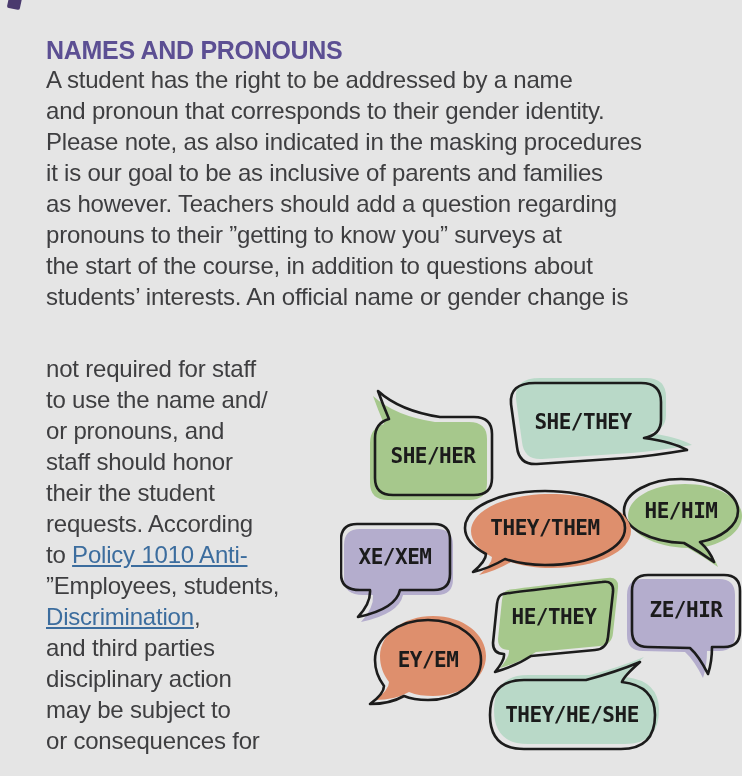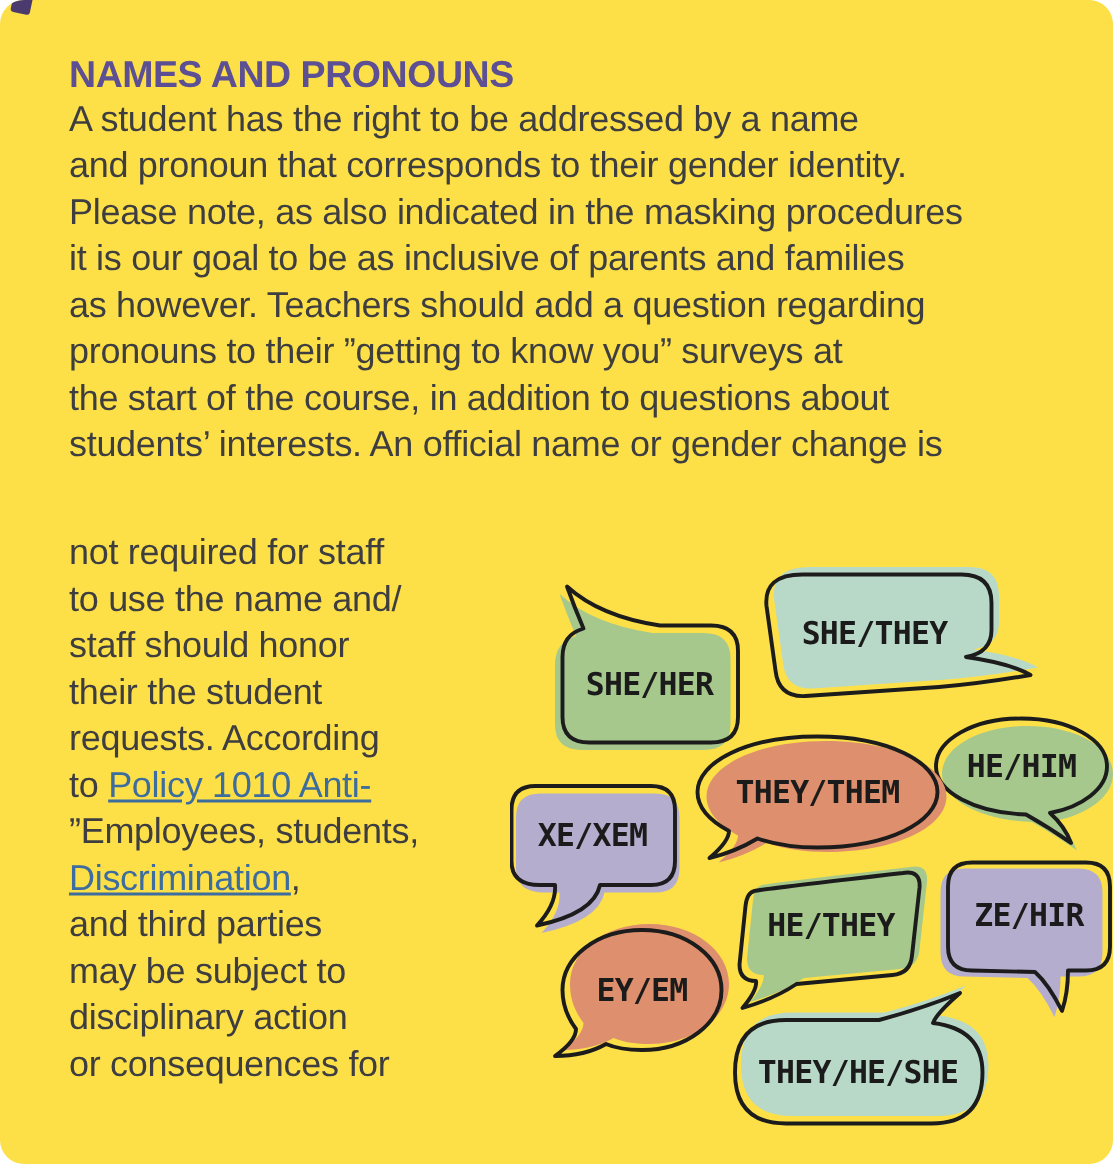--- a/index.html
+++ b/index.html
@@ -5,23 +5,22 @@
   html, body {
     margin: 0;
     padding: 0;
     background: #FFFFFF;
     font-family: "Liberation Sans", sans-serif;
   }
   .page {
     position: relative;
     width: 742px;
     height: 776px;
-    background: #fde047;
+    background: #e5e5e5;
     overflow: hidden;
-    border-radius: 16px;
   }
   .corner-mark {
     position: absolute;
     left: 8px;
     top: -4px;
     width: 13px;
     height: 13px;
     background: #4A3A6E;
     border-radius: 2px;
     transform: rotate(12deg);
@@ -98,29 +97,30 @@
     <div class="line">it is our goal to be as inclusive of parents and families</div>
     <div class="line">as however. Teachers should add a question regarding</div>
     <div class="line">pronouns to their ”getting to know you” surveys at</div>
     <div class="line">the start of the course, in addition to questions about</div>
     <div class="line">students’ interests. An official name or gender change is</div>
   </div>
 
   <div class="leftcol">
     <div class="line">not required for staff</div>
     <div class="line">to use the name and/</div>
+    <div class="line">or pronouns, and</div>
     <div class="line">staff should honor</div>
     <div class="line">their the student</div>
     <div class="line">requests. According</div>
     <div class="line"><span>to </span><a class="link">Policy 1010 Anti-</a></div>
     <div class="line">”Employees, students,</div>
     <div class="line"><a class="link">Discrimination</a><span>,</span></div>
     <div class="line">and third parties</div>
+    <div class="line">disciplinary action</div>
     <div class="line">may be subject to</div>
-    <div class="line">disciplinary action</div>
     <div class="line">or consequences for</div>
   </div>
 
   <svg class="illustration" width="404" height="410" viewBox="0 0 404 410">
     <defs>
       <path id="p1" d="M100,51 L134,51 Q152,51 152,68 L152,112 Q152,129 134,129 L53,129 Q35,129 35,112 L35,72 Q35,57 49,53 Q43,39 38,25 Q60,45 100,51 Z"></path>
       <path id="p2" d="M195,17 L301,17 Q321,17 321,36 L321,54 Q321,69 304,72 Q333,76 347,84 Q312,90 286,92 L197,98 Q179,99 177,81 L171,38 Q169,17 195,17 Z"></path>
       <path id="p3" d="M341,113 C373,113 398,127 398,145 C398,160 381,172 360,176 Q370,185 374,196 Q360,186 344,177 C310,176 284,162 284,145 C284,127 309,113 341,113 Z"></path>
       <path id="p4" d="M205,125 C252,125 285,142 285,162 C285,182 252,199 205,199 C191,199 177,197 165,193 Q150,202 133,206 Q146,195 146,188 C133,181 125,172 125,162 C125,142 158,125 205,125 Z"></path>
       <path id="p5" d="M17,158 L94,158 Q110,158 110,174 L110,208 Q110,224 94,224 L60,224 Q56,243 18,251 Q31,237 30,224 L20,224 Q1,224 1,208 L1,174 Q1,158 17,158 Z"></path>

